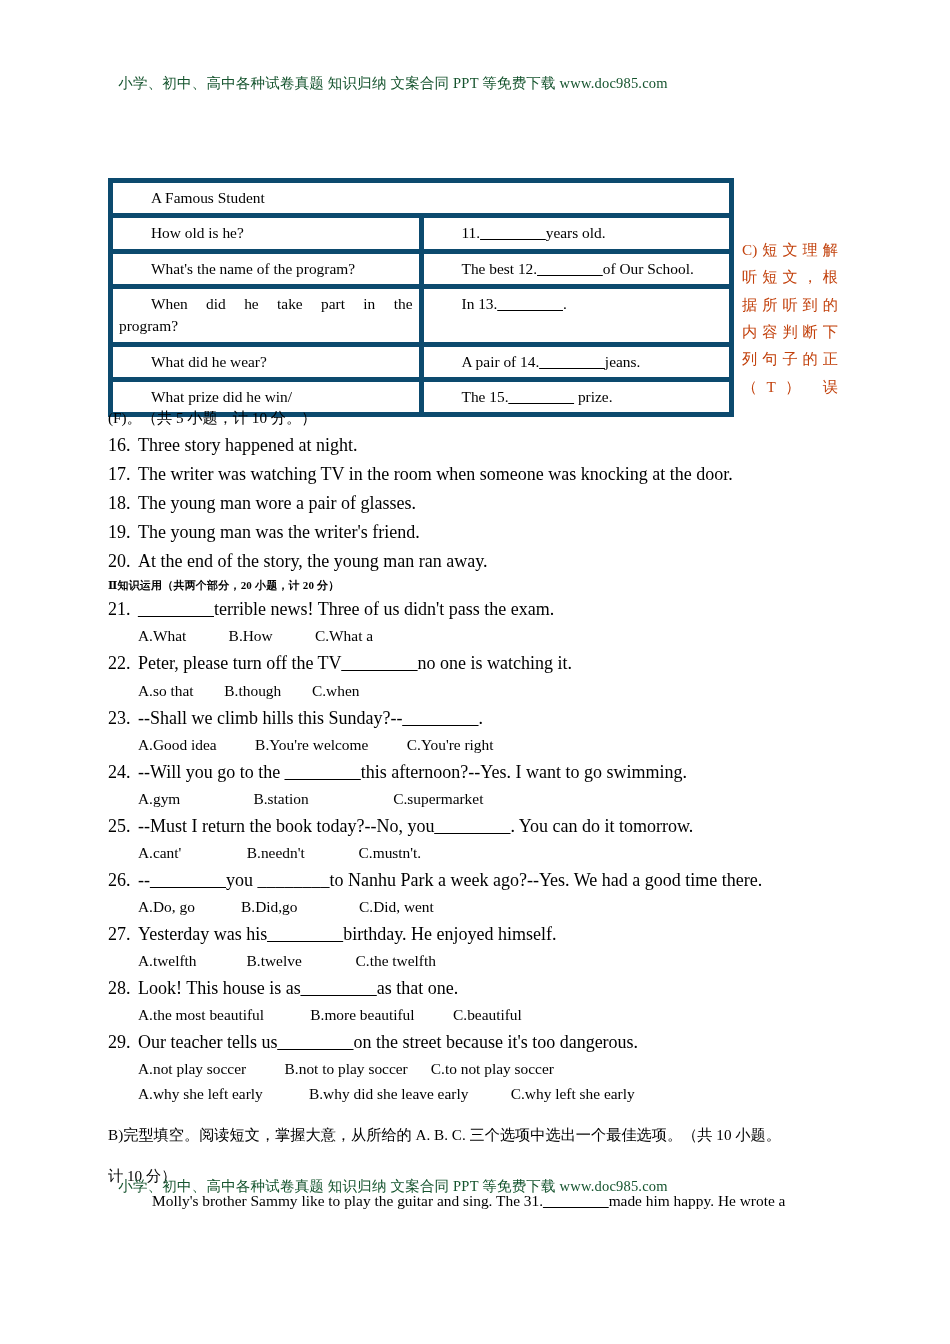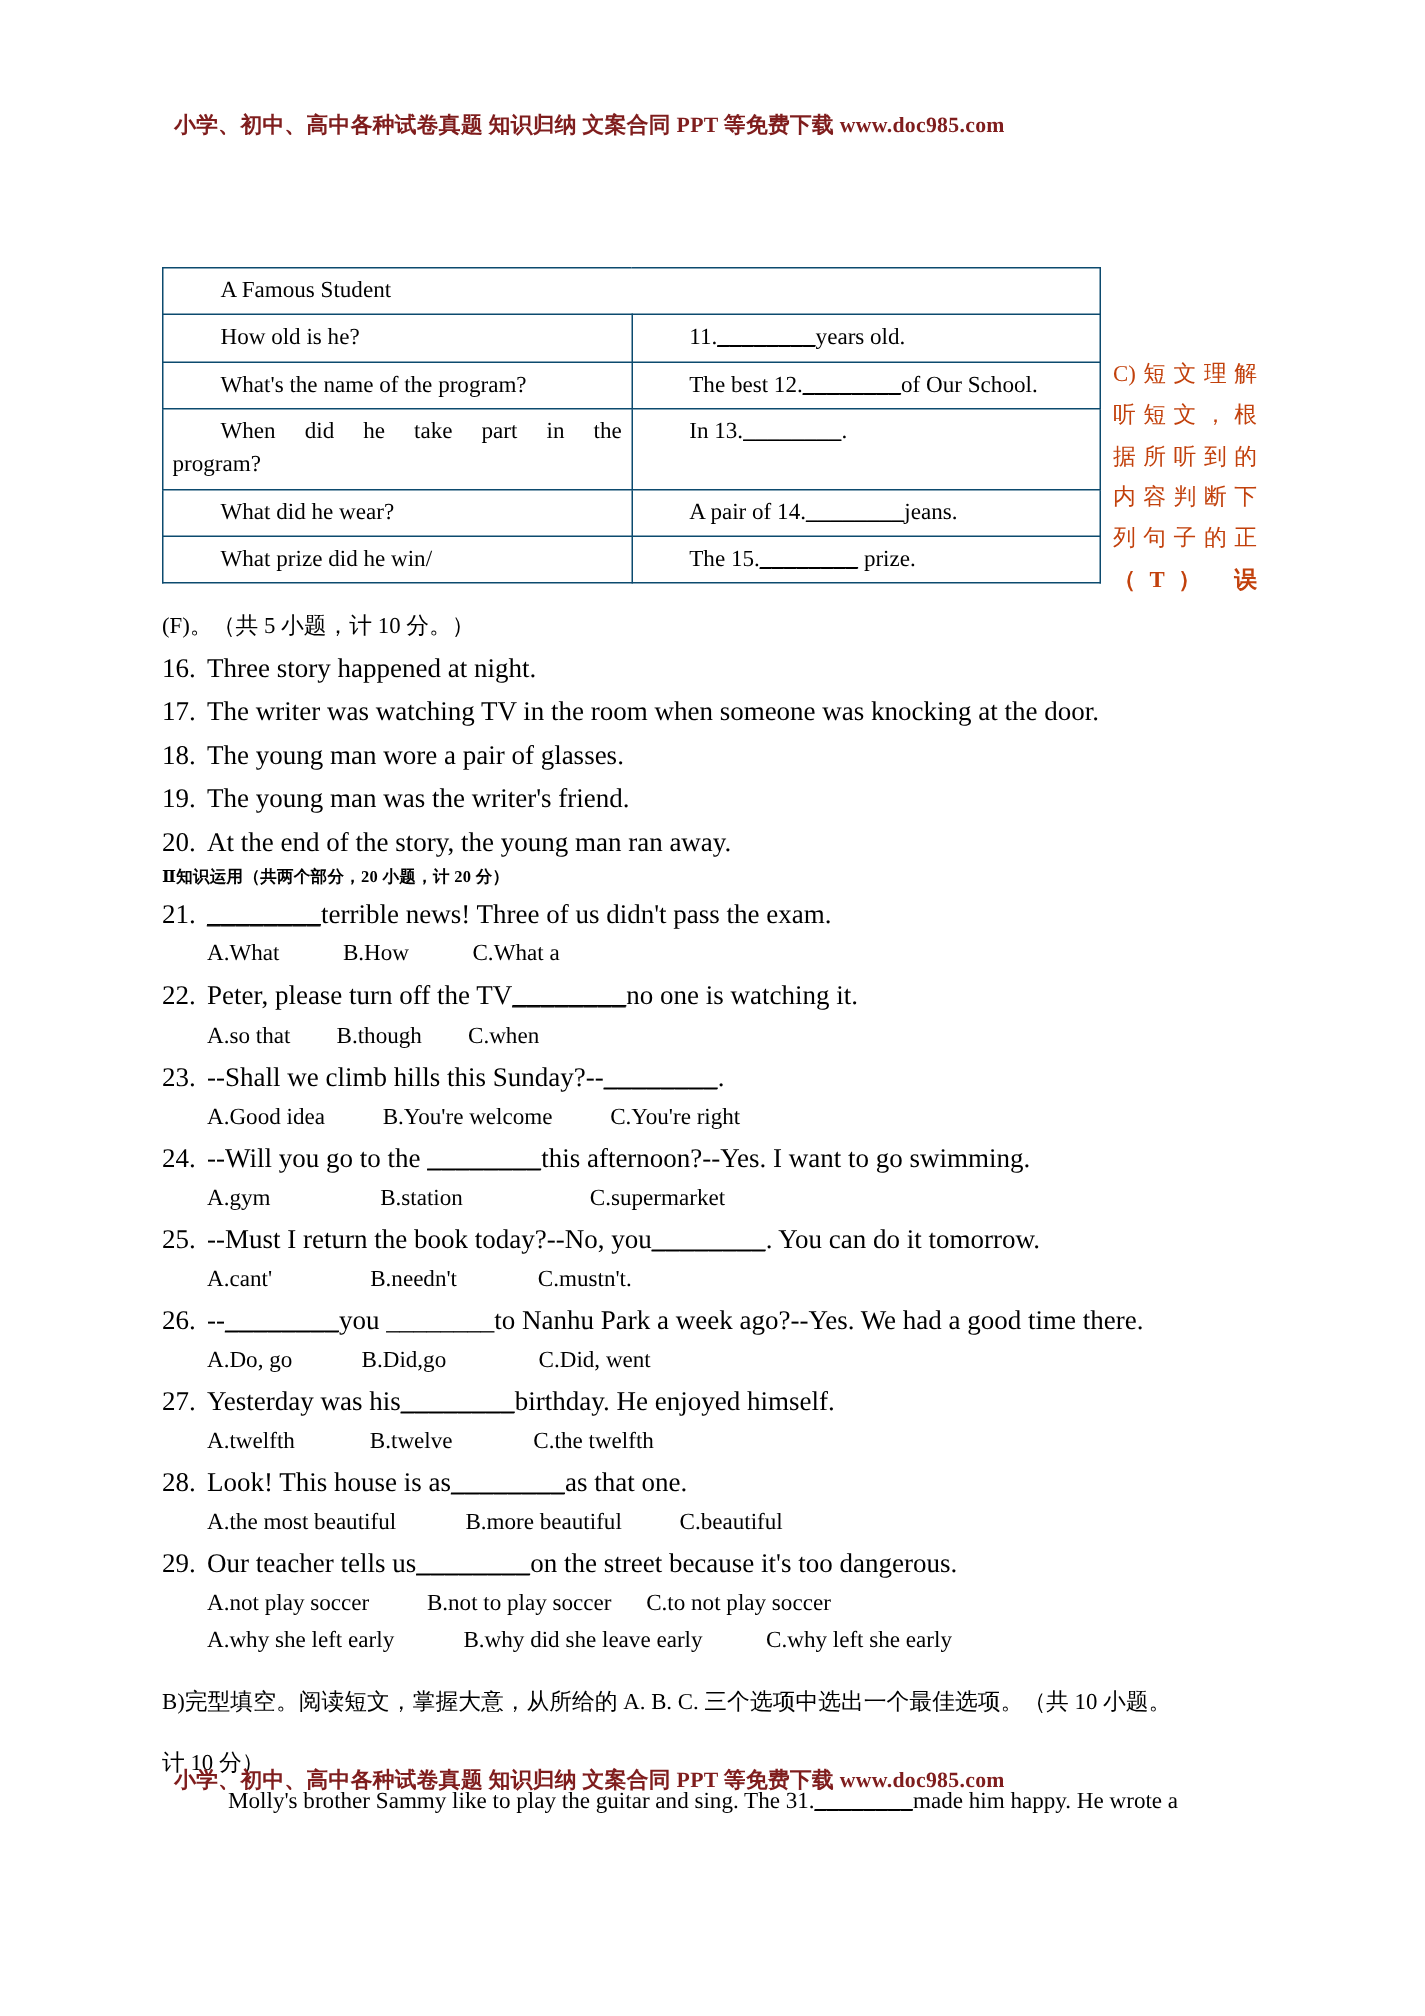--- a/index.html
+++ b/index.html
@@ -22,42 +22,41 @@
     height: 1344px;
   }
 
   
   .wm {
     position: absolute;
     left: 0;
     width: 786px;
     text-align: center;
     font-size: 14.5px;
-    color: #7f1d1d;
+    color: #14532d;
     letter-spacing: 0.2px;
     white-space: nowrap;
-    font-weight: bold;
   }
   .wm-top { top: 74px; }
   .wm-bottom { top: 1177px; }
 
   
   .tbl-wrap {
     position: absolute;
     left: 108px;
     top: 178px;
     width: 626px;
   }
   table.info {
     border-collapse: collapse;
     width: 626px;
     table-layout: fixed;
   }
   table.info td {
-    border: 1px solid #0c4a6e;
+    border: 5px solid #0c4a6e;
     font-size: 15.4px;
     line-height: 1.45;
     padding: 4px 6px 4px 6px;
     vertical-align: top;
     height: 18px;
   }
   td.c-left  { width: 277px; }
   td.c-right { width: 349px; }
   td.hdr     { }
   .cell-ind {
@@ -82,21 +81,21 @@
     left: 742px;
     top: 236px;
     width: 96px;
     font-size: 15.2px;
     line-height: 1.80;
     text-align: justify;
     text-align-last: justify;
     color: #c2410c;
   }
   .sidenote div { white-space: nowrap; }
-  .sn-last { text-align: center; font-weight: bold; }
+  .sn-last { text-align: center; }
 
   
   .body-col {
     position: absolute;
     left: 108px;
     top: 390px;
     width: 742px;
   }
   .ln {
     font-size: 15.4px;

